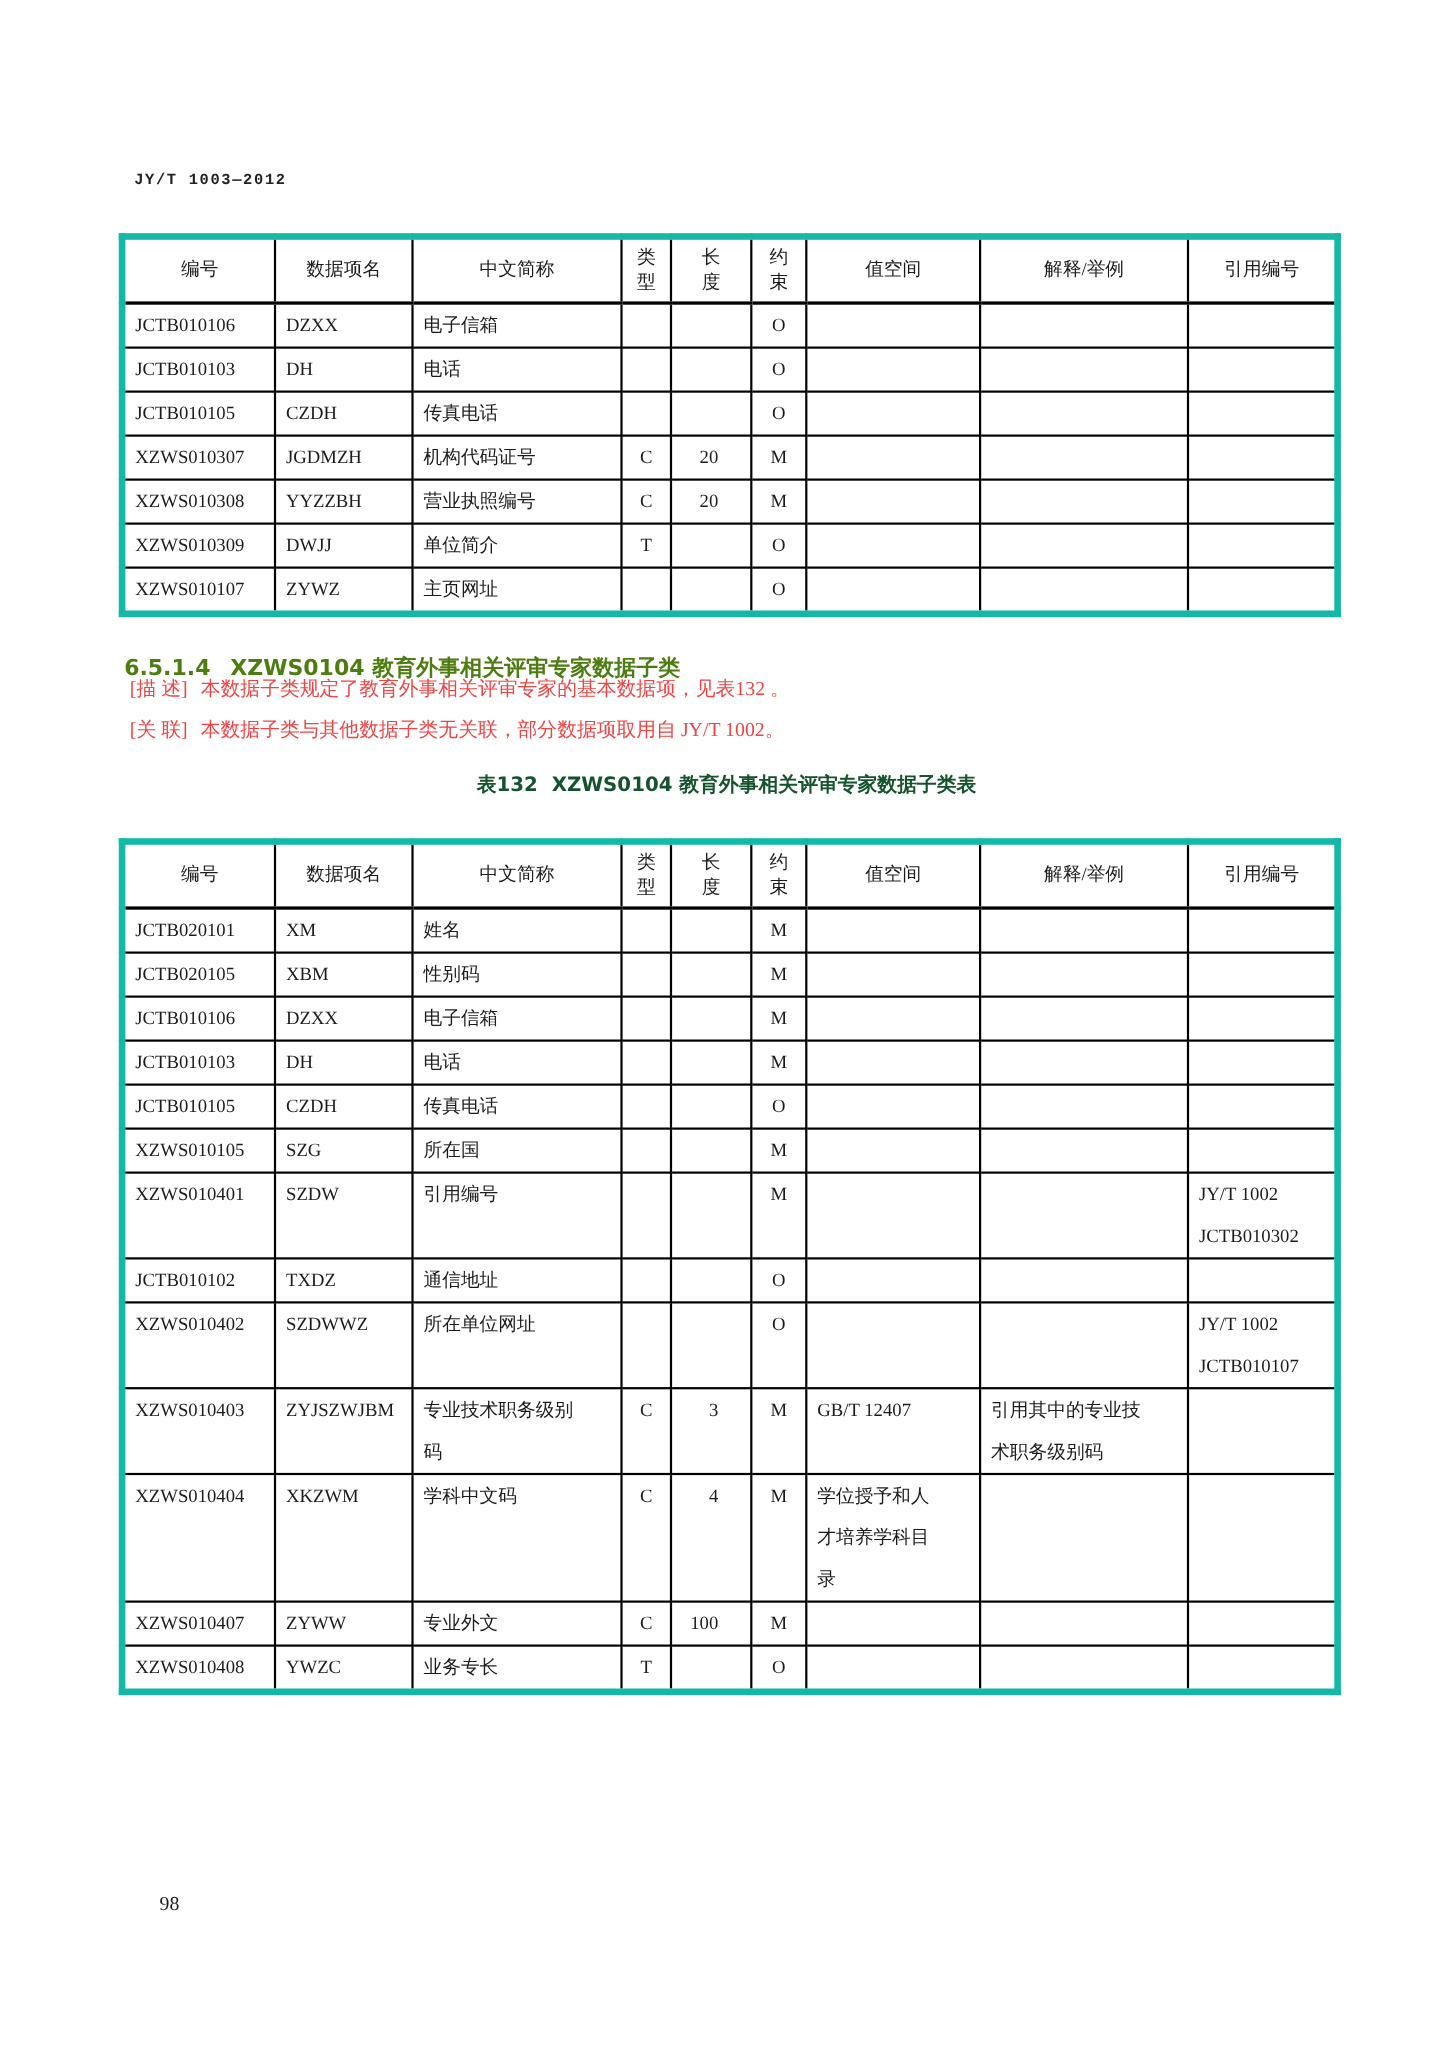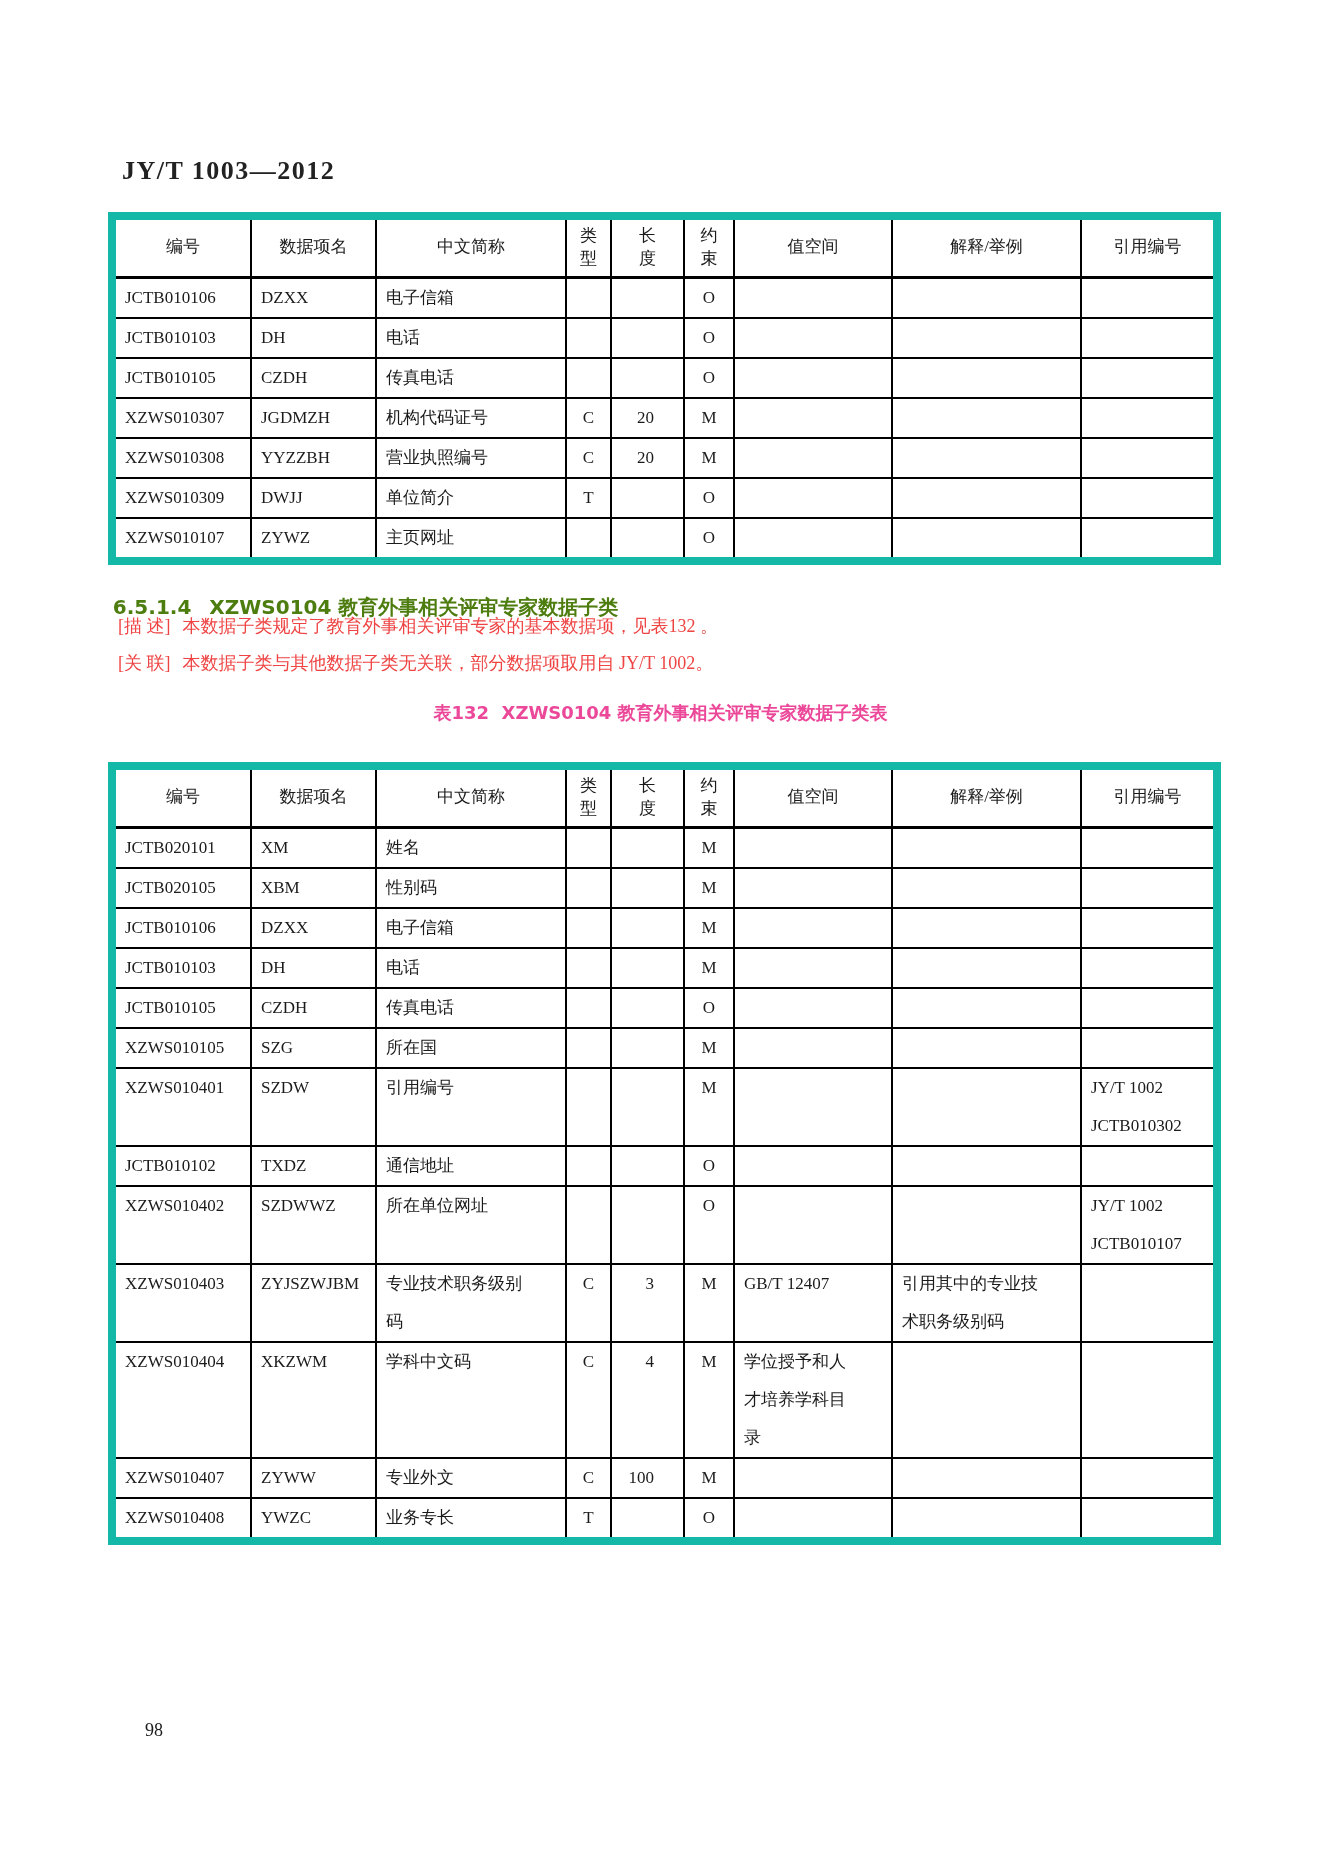--- a/index.html
+++ b/index.html
@@ -3,27 +3,27 @@
 <meta charset="utf-8">
 <style>
   html,body { margin:0; padding:0; background:#ffffff; }
   .page {
     position:relative; width:1323px; height:1871px; background:#ffffff;
     font-family:"Liberation Serif","DejaVu Serif",serif; color:#1b1b1b;
     overflow:hidden;
   }
   .doc-number {
     position:absolute; left:122px; top:156px;
-    font-family:Liberation Serif, serif;
-    font-size:26px; font-weight:600; letter-spacing:1.5px; color:#222;
+    font-family:Liberation Mono, monospace;
+    font-size:14px; font-weight:600; letter-spacing:1.5px; color:#222;
   }
   table.dt {
     position:absolute; left:108px; width:1105px;
     border-collapse:collapse; table-layout:fixed; background:#fff;
-    border:8px solid #14b8a6;
+    border:6px solid #14b8a6;
   }
   #table1 { top:212px; }
   #table2 { top:762px; }
   .dt th, .dt td { border:2px solid #000; }
   .dt thead th {
     font-weight:400; font-size:17px; text-align:center; vertical-align:middle;
     padding:5px 2px; line-height:1.35; white-space:pre-line; color:#1b1b1b;
   }
   .dt thead th { border-bottom:3px solid #000; }
   .dt td {
@@ -42,21 +42,21 @@
   }
   .section-heading .sec-num { margin-right:18px; }
   .paragraph {
     position:absolute; left:118px; top:608px;
     font-size:18px; line-height:37px; color:#ef4444;
   }
   .para-line .lbl { margin-right:12px; }
   .table-caption {
     position:absolute; left:108px; top:701px; width:1105px; text-align:center;
     font-family:"DejaVu Sans","Liberation Sans",sans-serif;
-    font-weight:700; font-size:18px; white-space:pre; color:#ec4899;
+    font-weight:700; font-size:18px; white-space:pre; color:#14532d;
   }
   .page-number { position:absolute; left:145px; top:1720px; font-size:18px;text-align:center; }
 </style>
 </head>
 <body>
 
 <div class="page">
 
   <div class="doc-number">JY/T 1003—2012</div>
 

